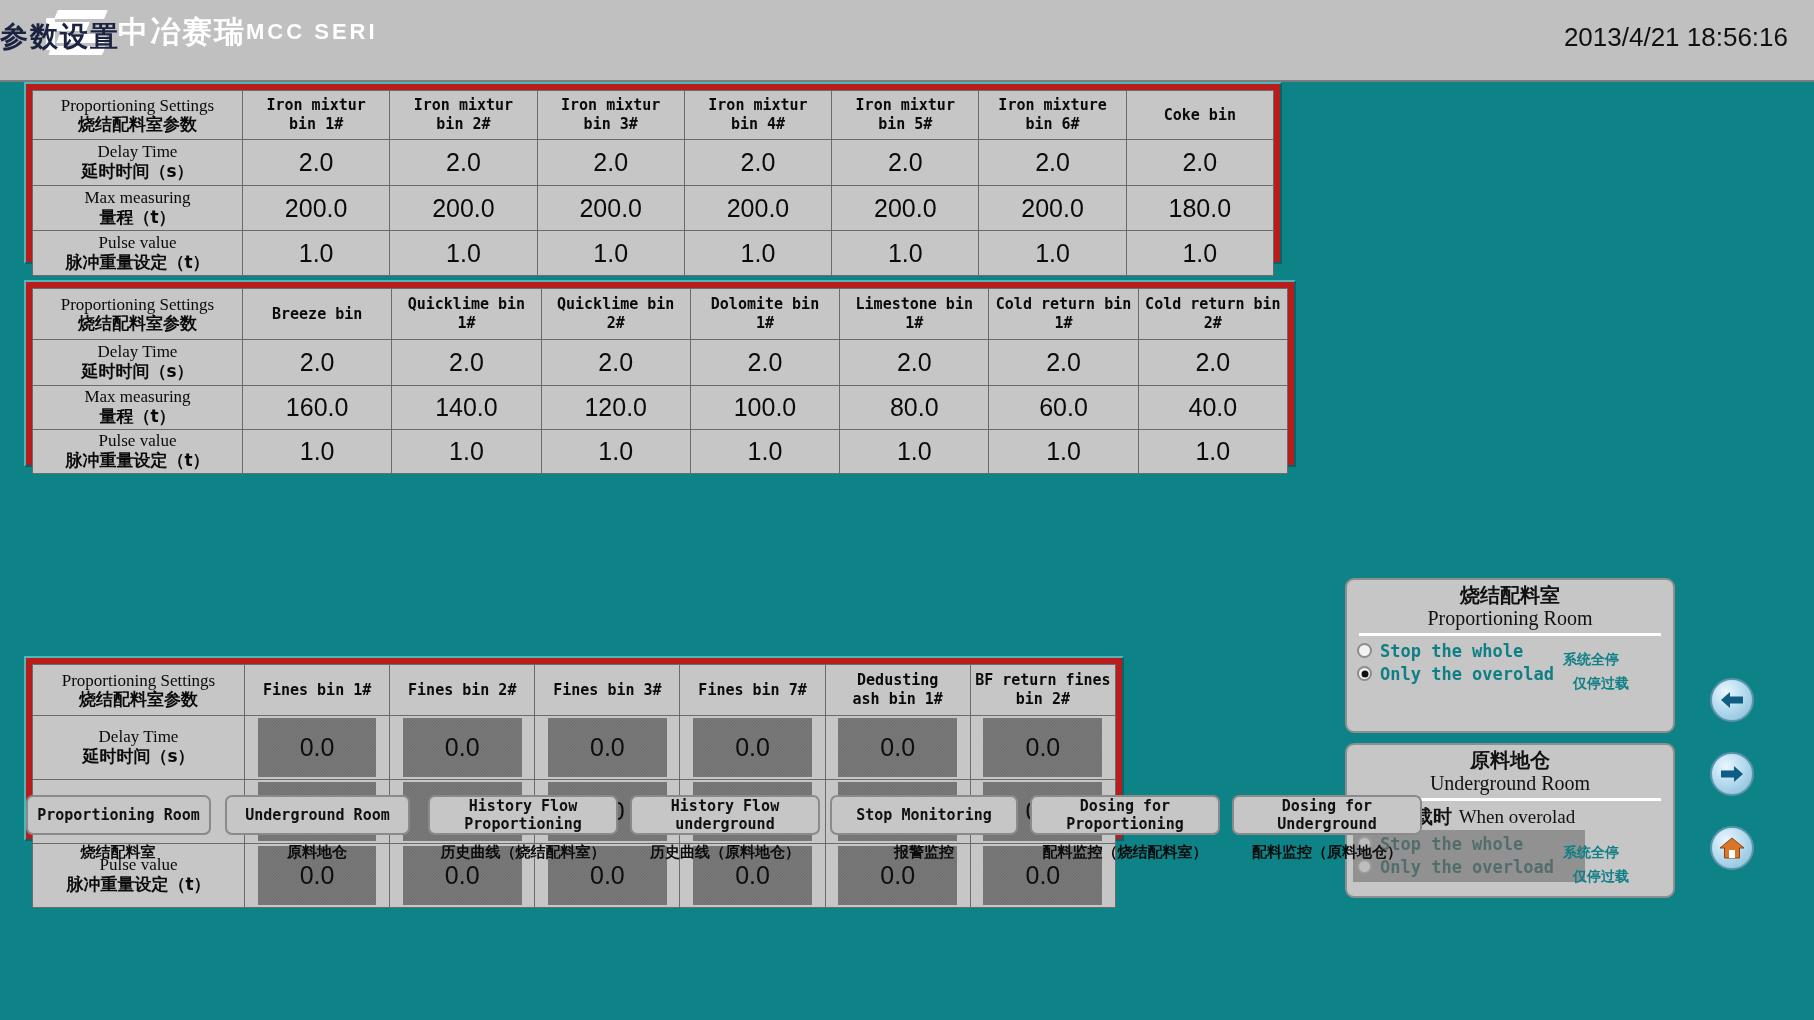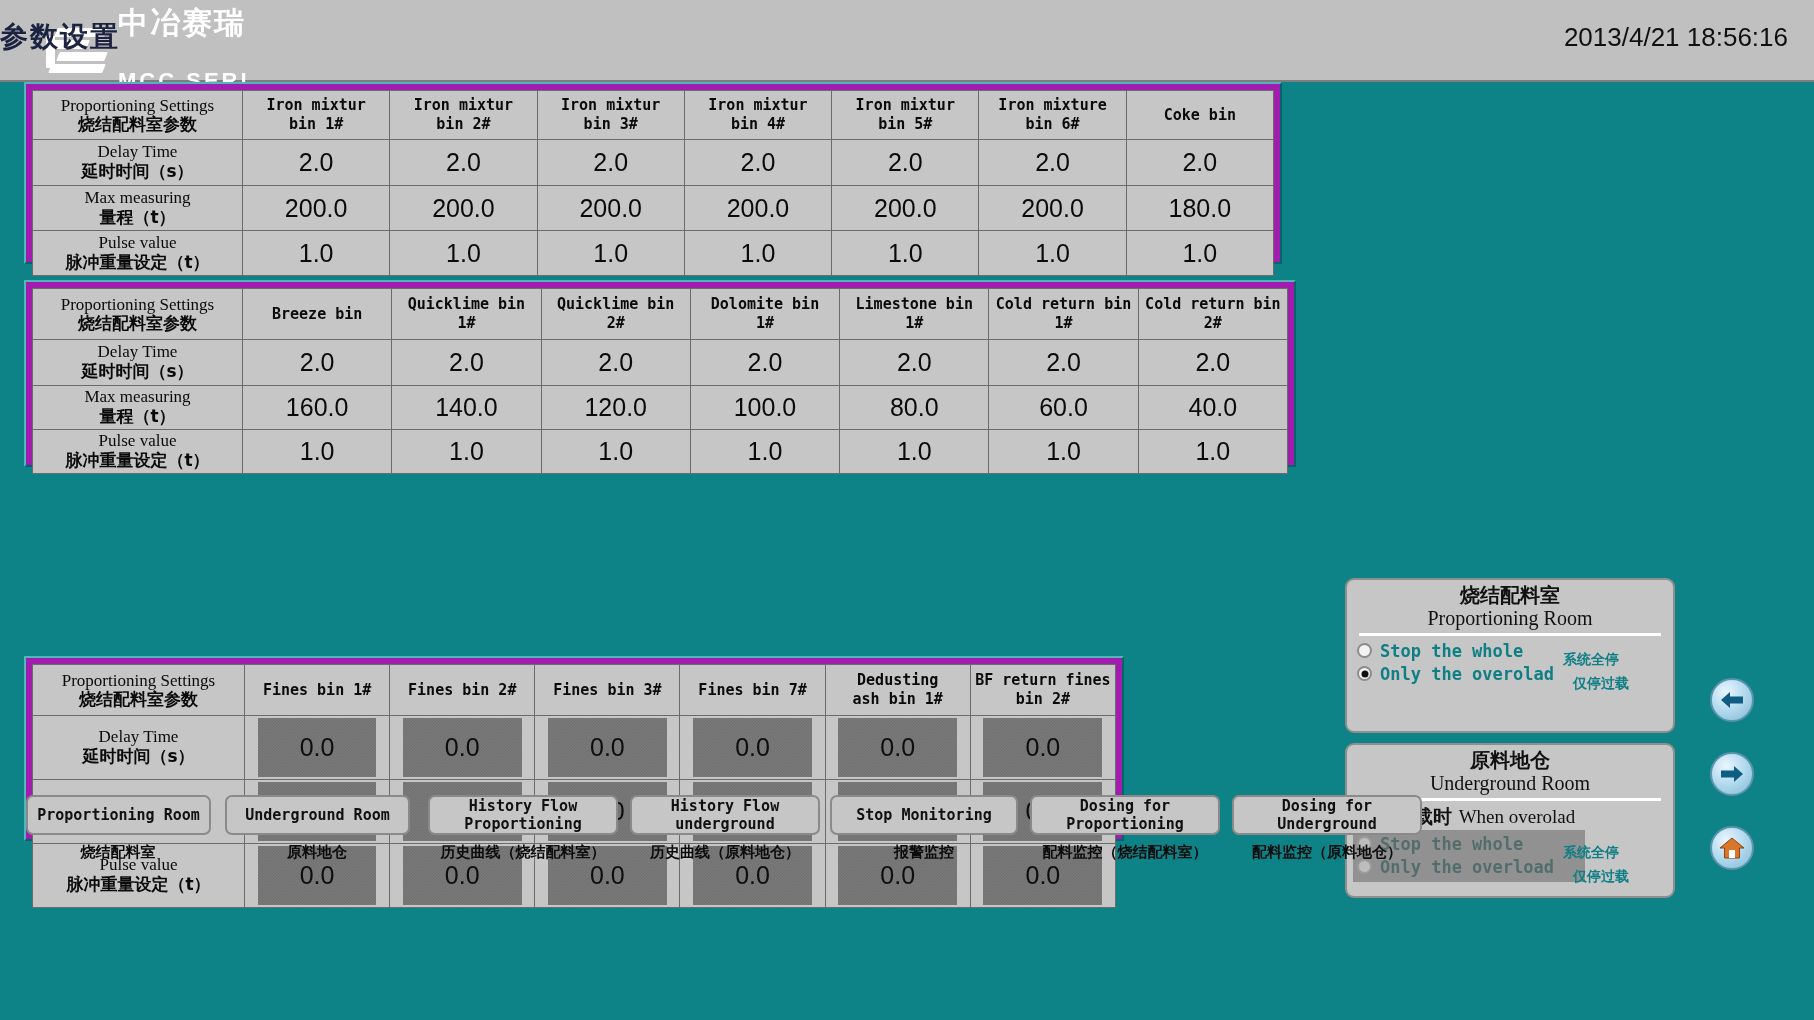--- a/index.html
+++ b/index.html
@@ -15,37 +15,37 @@
   #header{
     position:absolute;left:0;top:0;width:1814px;height:80px;
     background:#c0c0c0;
     border-bottom:2px solid #7d7d7d;
   }
   #logo-wrap{position:absolute;left:46px;top:8px;display:flex;align-items:center;gap:10px;}
   #logo-mark{width:62px;height:48px;position:relative;}
   #logo-mark span{
     position:absolute;display:block;height:9px;background:#ffffff;border-radius:1px;
   }
-  #logo-text{display:flex;flex-direction:column;line-height:1;gap:28px;}
+  #logo-text{display:flex;flex-direction:row;line-height:1;}
   #logo-cn{font-family:"DejaVu Sans",sans-serif;font-size:30px;font-weight:bold;color:#ffffff;letter-spacing:2px;}
   #logo-en{font-family:"Liberation Sans",sans-serif;font-size:22px;font-weight:bold;color:#ffffff;letter-spacing:3px;margin-top:4px;}
   #page-title{
     position:absolute;left:0;top:18px;width:1814px;text-align:left;
     font-family:"DejaVu Sans",sans-serif;font-size:28px;font-weight:bold;color:#1b2340;
     letter-spacing:2px;
   }
   #clock{
     position:absolute;right:26px;top:22px;
     font-family:"Liberation Sans",sans-serif;font-size:26px;color:#101010;
   }
 
   
   .tbl-frame{
     position:absolute;
-    background:#a21caf;
+    background:#b91c1c;
     border-top:2px solid #4fb6b9;
     border-left:2px solid #4fb6b9;
     border-right:2px solid #046468;
     border-bottom:2px solid #046468;
     box-sizing:border-box;
     padding:6px;
   }
   table.grid{
     border-collapse:collapse;
     width:100%;

